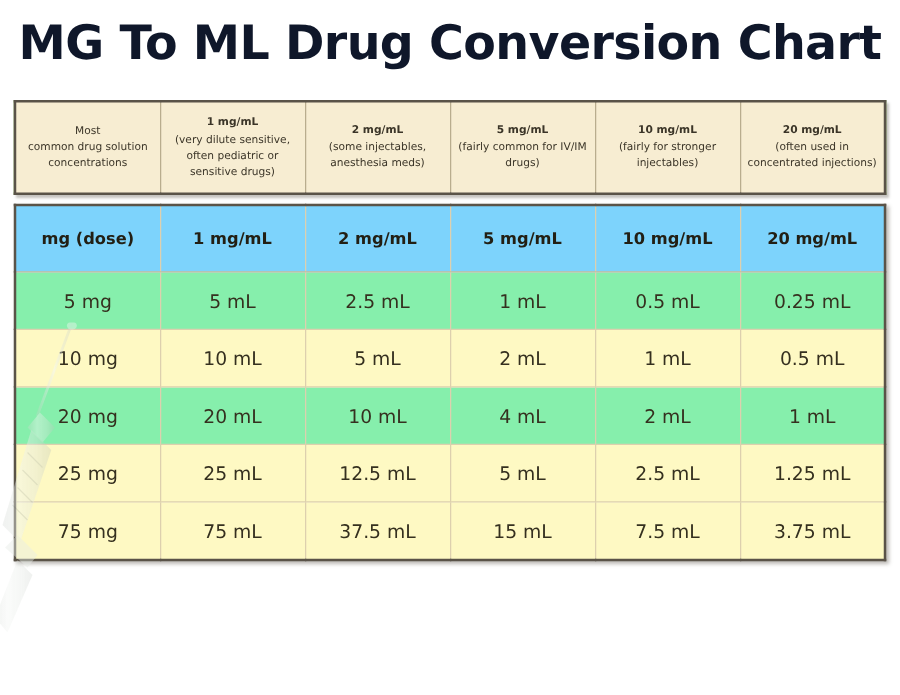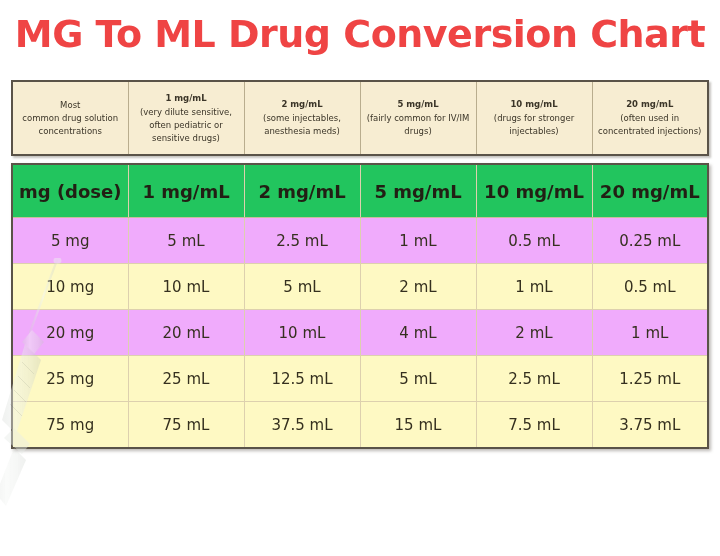--- a/index.html
+++ b/index.html
@@ -25,21 +25,21 @@
   .title {
     position: absolute;
     left: 0;
     top: 8px;
     width: 720px;
     text-align: center;
     font-family: "DejaVu Sans", sans-serif;
     font-size: 38px;
     font-weight: bold;
     letter-spacing: -0.5px;
-    color: #ef4444;
+    color: #0f172a;
     line-height: 52px;
     white-space: nowrap;
   }
 
   
   .desc-table {
     position: absolute;
     left: 11px;
     top: 80px;
     width: 698px;
@@ -84,32 +84,32 @@
   .main-table th,
   .main-table td {
     border: 1px solid #ddd0ae;
     text-align: center;
     vertical-align: middle;
     font-family: "DejaVu Sans", sans-serif;
     color: #35301f;
   }
   .main-table thead th {
     height: 50px;
-    background: #22c55e;
-    font-size: 18px;
+    background: #7dd3fc;
+    font-size: 13px;
     font-weight: bold;
     border-bottom: 1px solid #c9bc99;
     color: #221f14;
   }
   .main-table tbody td {
     height: 43px;
     font-size: 15px;
     font-weight: normal;
   }
-  tr.row-odd td { background: #f0abfc; }
+  tr.row-odd td { background: #86efac; }
   tr.row-even td { background: #fef9c3; }
 
   
   .syringe {
     position: absolute;
     left: 0px;
     top: 258px;
     width: 68px;
     height: 258px;
     pointer-events: none;
@@ -142,21 +142,21 @@
             <span class="desc-sub">(some injectables,</span>
             <span class="desc-sub">anesthesia meds)</span>
           </td>
           <td>
             <span class="desc-title">5 mg/mL</span>
             <span class="desc-sub">(fairly common for IV/IM</span>
             <span class="desc-sub">drugs)</span>
           </td>
           <td>
             <span class="desc-title">10 mg/mL</span>
-            <span class="desc-sub">(drugs for stronger</span>
+            <span class="desc-sub">(fairly for stronger</span>
             <span class="desc-sub">injectables)</span>
           </td>
           <td>
             <span class="desc-title">20 mg/mL</span>
             <span class="desc-sub">(often used in</span>
             <span class="desc-sub">concentrated injections)</span>
           </td>
         </tr>
     </tbody>
   </table>

